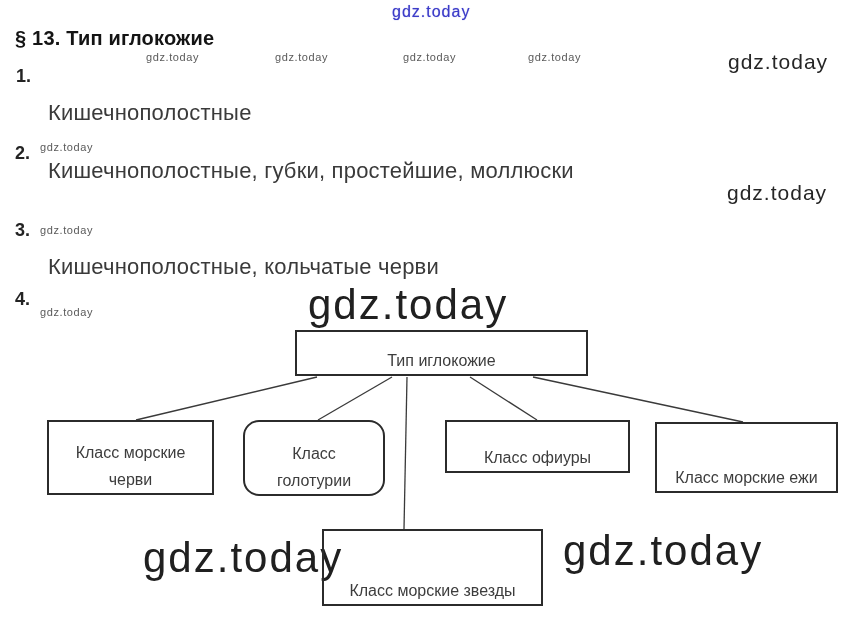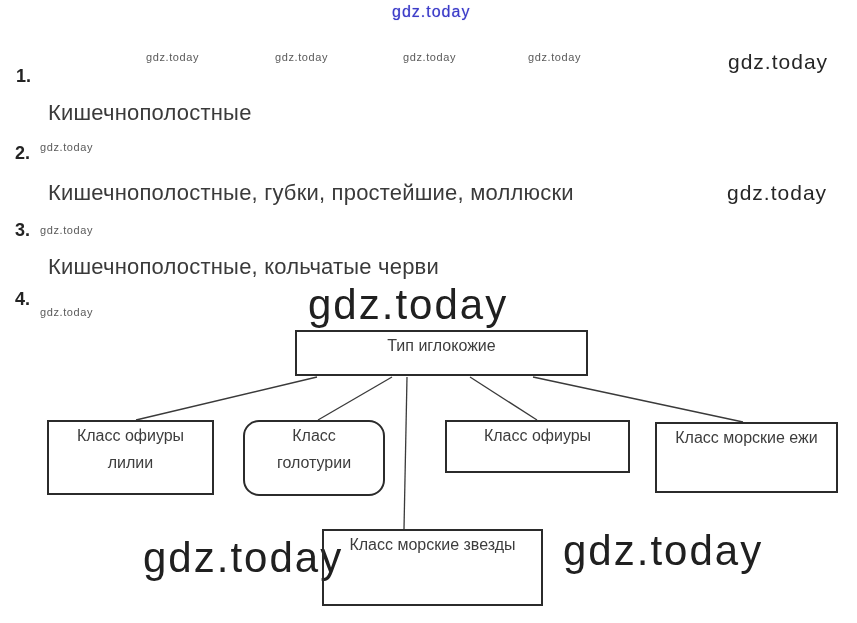--- a/index.html
+++ b/index.html
@@ -35,21 +35,21 @@
   }
   .item-num{font-size:18px;font-weight:700;color:#232323;z-index:2;}
   .answer{font-size:22px;color:#3a3a3a;letter-spacing:0.2px;z-index:2;}
 
   
   #connectors{position:absolute;top:0;left:0;z-index:2;pointer-events:none;}
   .dbox{
     position:absolute;
     border:2px solid #2b2b2b;
     background:transparent;
-    display:flex;align-items:flex-start;justify-content:center;
+    display:flex;align-items:flex-end;justify-content:center;
     text-align:center;
     font-size:16px;color:#3d3d3d;
     line-height:27px;
     z-index:3;
     box-sizing:border-box;
   }
   .dbox .lbl{white-space:normal;}
   #box-root   {left:295px;top:330px;width:293px;height:46px;}
   #box-lilii  {left:47px; top:420px;width:167px;height:75px;padding:0 14px;}
   #box-golot  {left:243px;top:420px;width:142px;height:76px;padding:0 20px;border-radius:16px;}
@@ -73,45 +73,46 @@
   <div class="abs wm wm-med" style="top:181px;left:727px;">gdz.today</div>
 
   <div class="abs wm wm-small" style="top:141px;left:40px;">gdz.today</div>
   <div class="abs wm wm-small" style="top:224px;left:40px;">gdz.today</div>
   <div class="abs wm wm-small" style="top:306px;left:40px;">gdz.today</div>
 
   <div class="abs wm wm-big" style="top:281px;left:308px;">gdz.today</div>
   <div class="abs wm wm-big" style="top:534px;left:143px;">gdz.today</div>
   <div class="abs wm wm-big" style="top:527px;left:563px;">gdz.today</div>
 
+  <div class="abs heading">§ 13. Тип иглокожие</div>
 
   <div class="abs item-num" style="top:66px;left:16px;">1.</div>
   <div class="abs answer" style="top:100px;left:48px;">Кишечнополостные</div>
 
   <div class="abs item-num" style="top:143px;left:15px;">2.</div>
-  <div class="abs answer" style="top:180px;left:48px;">Кишечнополостные, губки, простейшие, моллюски</div>
+  <div class="abs answer" style="top:158px;left:48px;">Кишечнополостные, губки, простейшие, моллюски</div>
 
   <div class="abs item-num" style="top:220px;left:15px;">3.</div>
   <div class="abs answer" style="top:254px;left:48px;">Кишечнополостные, кольчатые черви</div>
 
   <div class="abs item-num" style="top:289px;left:15px;">4.</div>
 
   <svg id="connectors" width="857" height="623">
     <line x1="317" y1="377" x2="136" y2="420" stroke="#3a3a3a" stroke-width="1.3"></line>
     <line x1="392" y1="377" x2="318" y2="420" stroke="#3a3a3a" stroke-width="1.3"></line>
     <line x1="407" y1="377" x2="404" y2="529" stroke="#3a3a3a" stroke-width="1.3"></line>
     <line x1="470" y1="377" x2="537" y2="420" stroke="#3a3a3a" stroke-width="1.3"></line>
     <line x1="533" y1="377" x2="743" y2="422" stroke="#3a3a3a" stroke-width="1.3"></line>
   </svg>
 
   <div class="dbox" id="box-root">
     <span class="lbl">Тип иглокожие</span>
   </div>
   <div class="dbox" id="box-lilii">
-    <span class="lbl">Класс офиуры лилии</span>
+    <span class="lbl">Класс морские черви</span>
   </div>
   <div class="dbox" id="box-golot">
     <span class="lbl">Класс голотурии</span>
   </div>
   <div class="dbox" id="box-ezhi">
     <span class="lbl">Класс морские ежи</span>
   </div>
   <div class="dbox" id="box-ofiury">
     <span class="lbl">Класс офиуры</span>
   </div>

